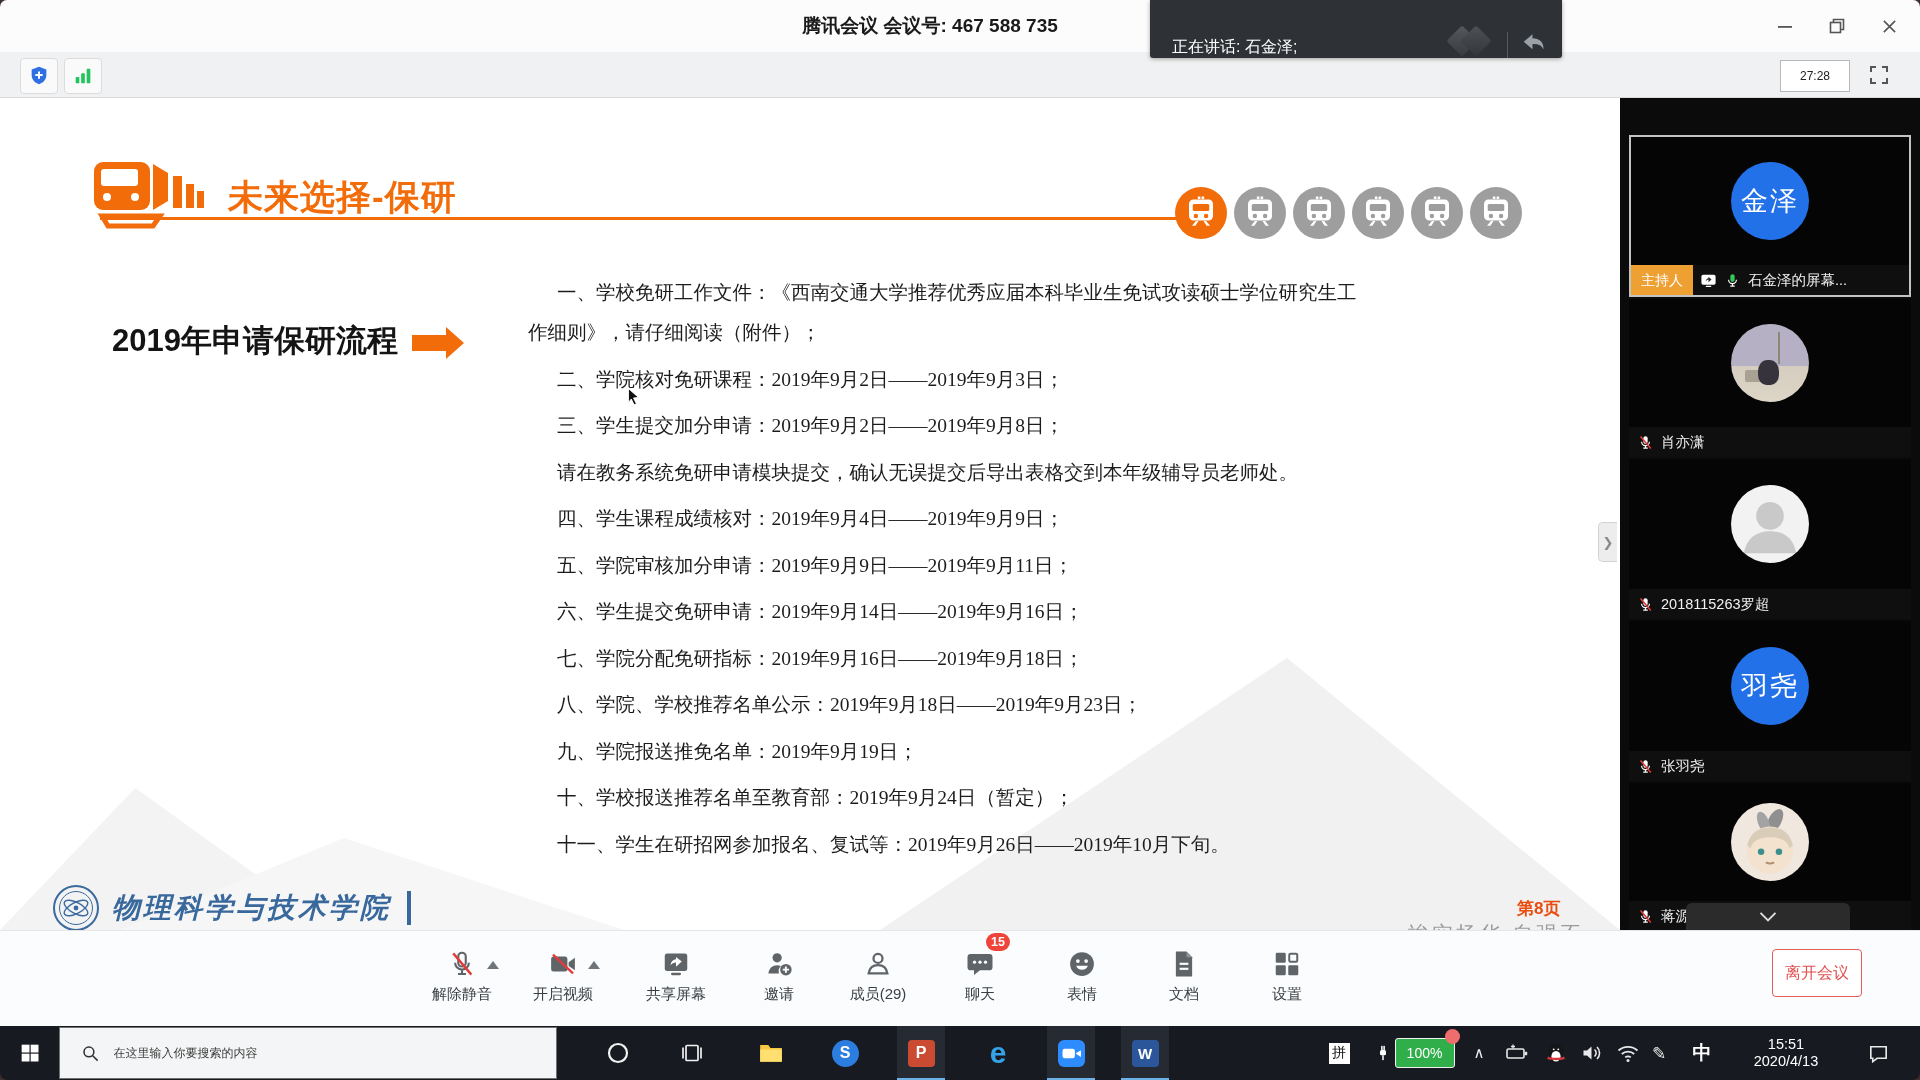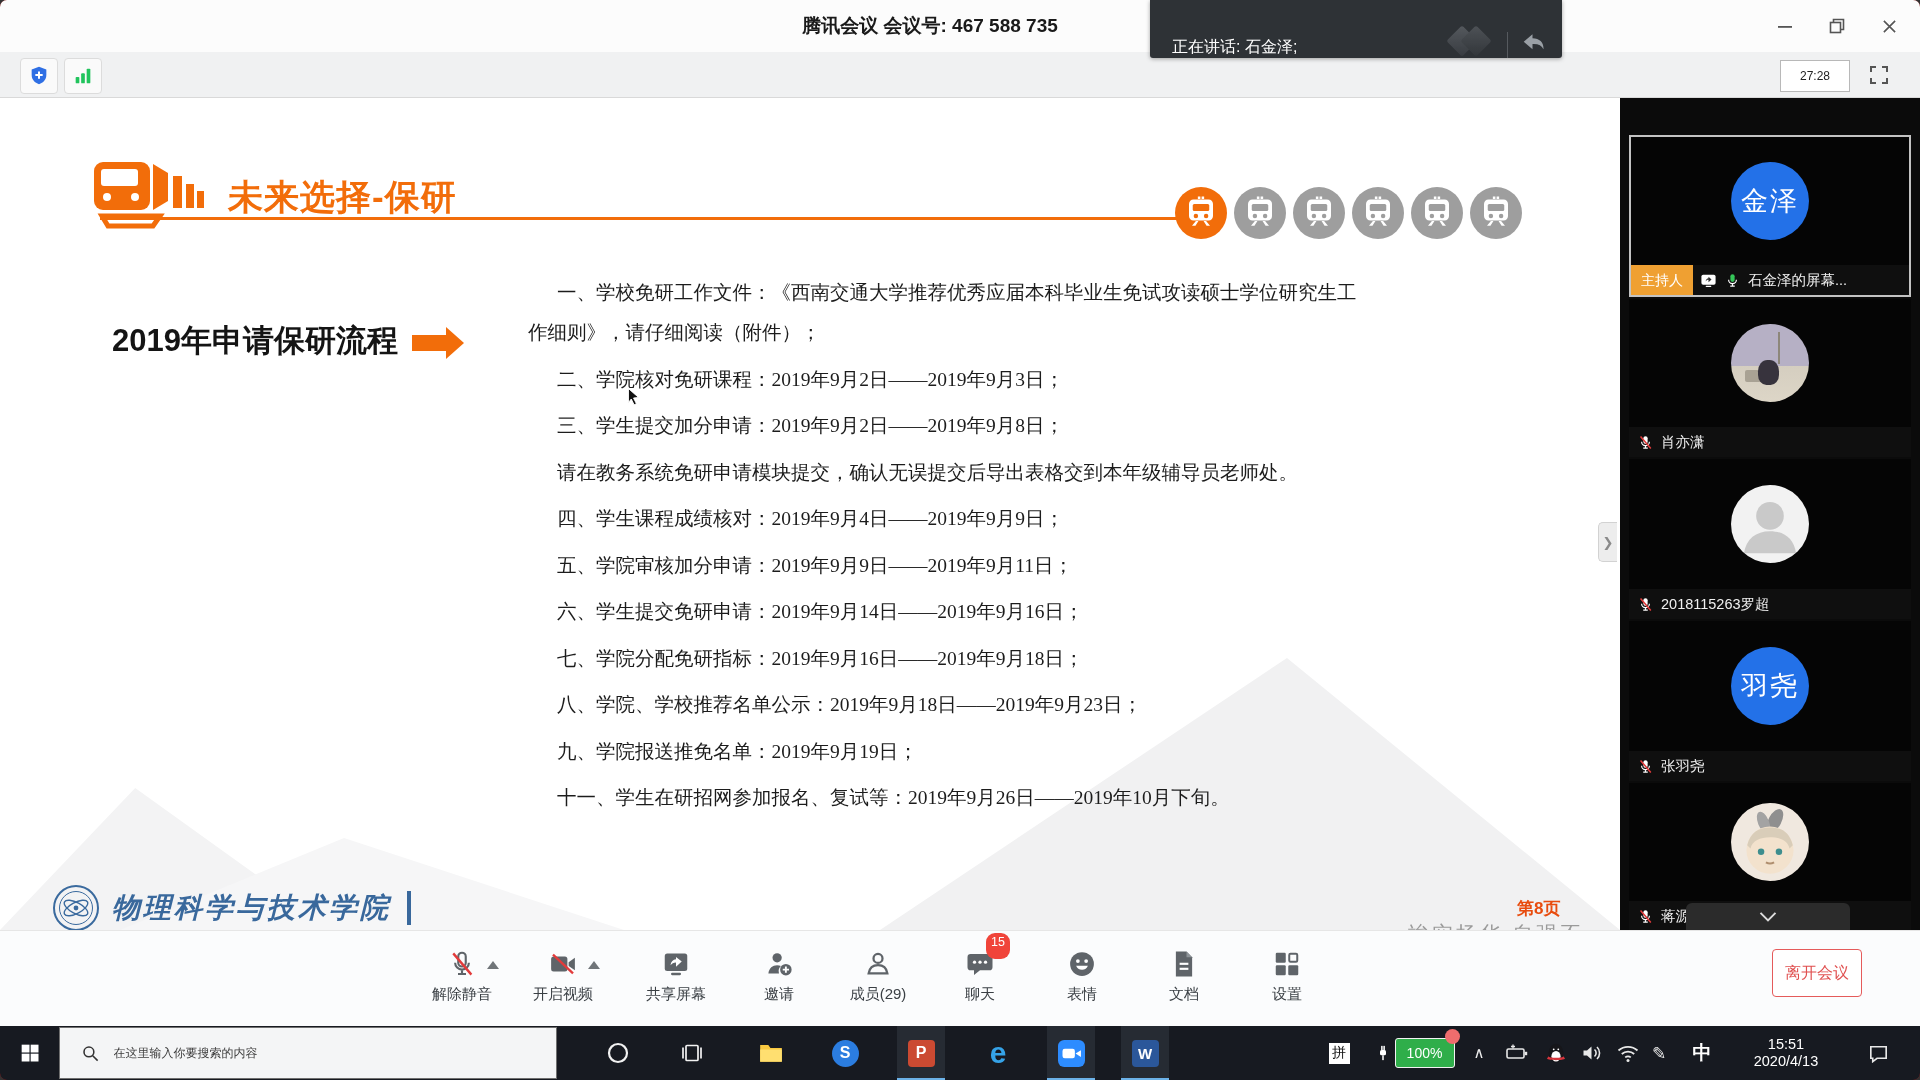--- a/index.html
+++ b/index.html
@@ -87,22 +87,22 @@
                border-radius:5px 0 0 5px;display:flex;align-items:center;justify-content:center;color:#8a8a8a;font-size:13px;z-index:4;}
 
   
   #toolbar{position:absolute;left:0;top:930px;width:1920px;height:96px;background:#fbfcfd;border-top:1px solid #e6e6e6;box-sizing:border-box;}
   .tbtn{position:absolute;top:10px;width:100px;height:80px;text-align:center;cursor:default;}
   .ticon{position:relative;height:38px;display:flex;align-items:flex-end;justify-content:center;}
   .ticon svg{width:30px;height:30px;}
   .tlabel{margin-top:6px;font-size:15px;color:#3a3f44;}
   .dev-arrow{position:absolute;right:13px;bottom:10px;width:0;height:0;border-left:6px solid transparent;
              border-right:6px solid transparent;border-bottom:8px solid #707579;}
-  .chat-badge{position:absolute;left:56px;top:-8px;min-width:24px;height:26px;border-radius:9px;background:#f0443a;color:#fff;
-              font-size:12.5px;line-height:18px;padding:0 4px;box-sizing:border-box;}
+  .chat-badge{position:absolute;left:56px;top:-8px;min-width:24px;height:18px;border-radius:9px;background:#f0443a;color:#fff;
+              font-size:12.5px;line-height:18px;padding:0 4px;box-sizing:border-box;font-weight:bold;}
   #leave-btn{position:absolute;left:1772px;top:18px;width:88px;height:46px;border:1px solid #e55b5b;border-radius:4px;
              background:#fff;color:#e05050;font-size:16px;display:flex;align-items:center;justify-content:center;}
 
   
   #taskbar{position:absolute;left:0;top:1026px;width:1920px;height:54px;background:#171a21;}
   .tk{position:absolute;top:0;height:54px;display:flex;align-items:center;justify-content:center;}
   #tk-search{left:59px;width:498px;top:1px;height:52px;background:#f4f5f6;border:1px solid #6f6f6f;box-sizing:border-box;
              display:flex;align-items:center;gap:12px;padding:0 14px;}
   #tk-search input{border:none;background:transparent;outline:none;font-size:12px;color:#1f1f1f;width:420px;
                    font-family:"Liberation Sans",sans-serif;}
@@ -263,20 +263,21 @@
         <div class="slide-line cont">作细则》，请仔细阅读（附件）；</div>
         <div class="slide-line">二、学院核对免研课程：2019年9月2日——2019年9月3日；</div>
         <div class="slide-line">三、学生提交加分申请：2019年9月2日——2019年9月8日；</div>
         <div class="slide-line">请在教务系统免研申请模块提交，确认无误提交后导出表格交到本年级辅导员老师处。</div>
         <div class="slide-line">四、学生课程成绩核对：2019年9月4日——2019年9月9日；</div>
         <div class="slide-line">五、学院审核加分申请：2019年9月9日——2019年9月11日；</div>
         <div class="slide-line">六、学生提交免研申请：2019年9月14日——2019年9月16日；</div>
         <div class="slide-line">七、学院分配免研指标：2019年9月16日——2019年9月18日；</div>
         <div class="slide-line">八、学院、学校推荐名单公示：2019年9月18日——2019年9月23日；</div>
         <div class="slide-line">九、学院报送推免名单：2019年9月19日；</div>
+        <div class="slide-line">十、学校报送推荐名单至教育部：2019年9月24日（暂定）；</div>
         <div class="slide-line">十一、学生在研招网参加报名、复试等：2019年9月26日——2019年10月下旬。</div>
       </div>
 
       <div style="position:absolute;left:626px;top:290px">
         <svg width="15" height="20" viewBox="0 0 24 32">
             <path d="M4 1l16 14-8 1 4.6 9-3.6 1.8-4.6-9.2L4 23z" fill="#111" stroke="#fff" stroke-width="1.4"></path>
           </svg>
       </div>
 
       <div id="dept">

